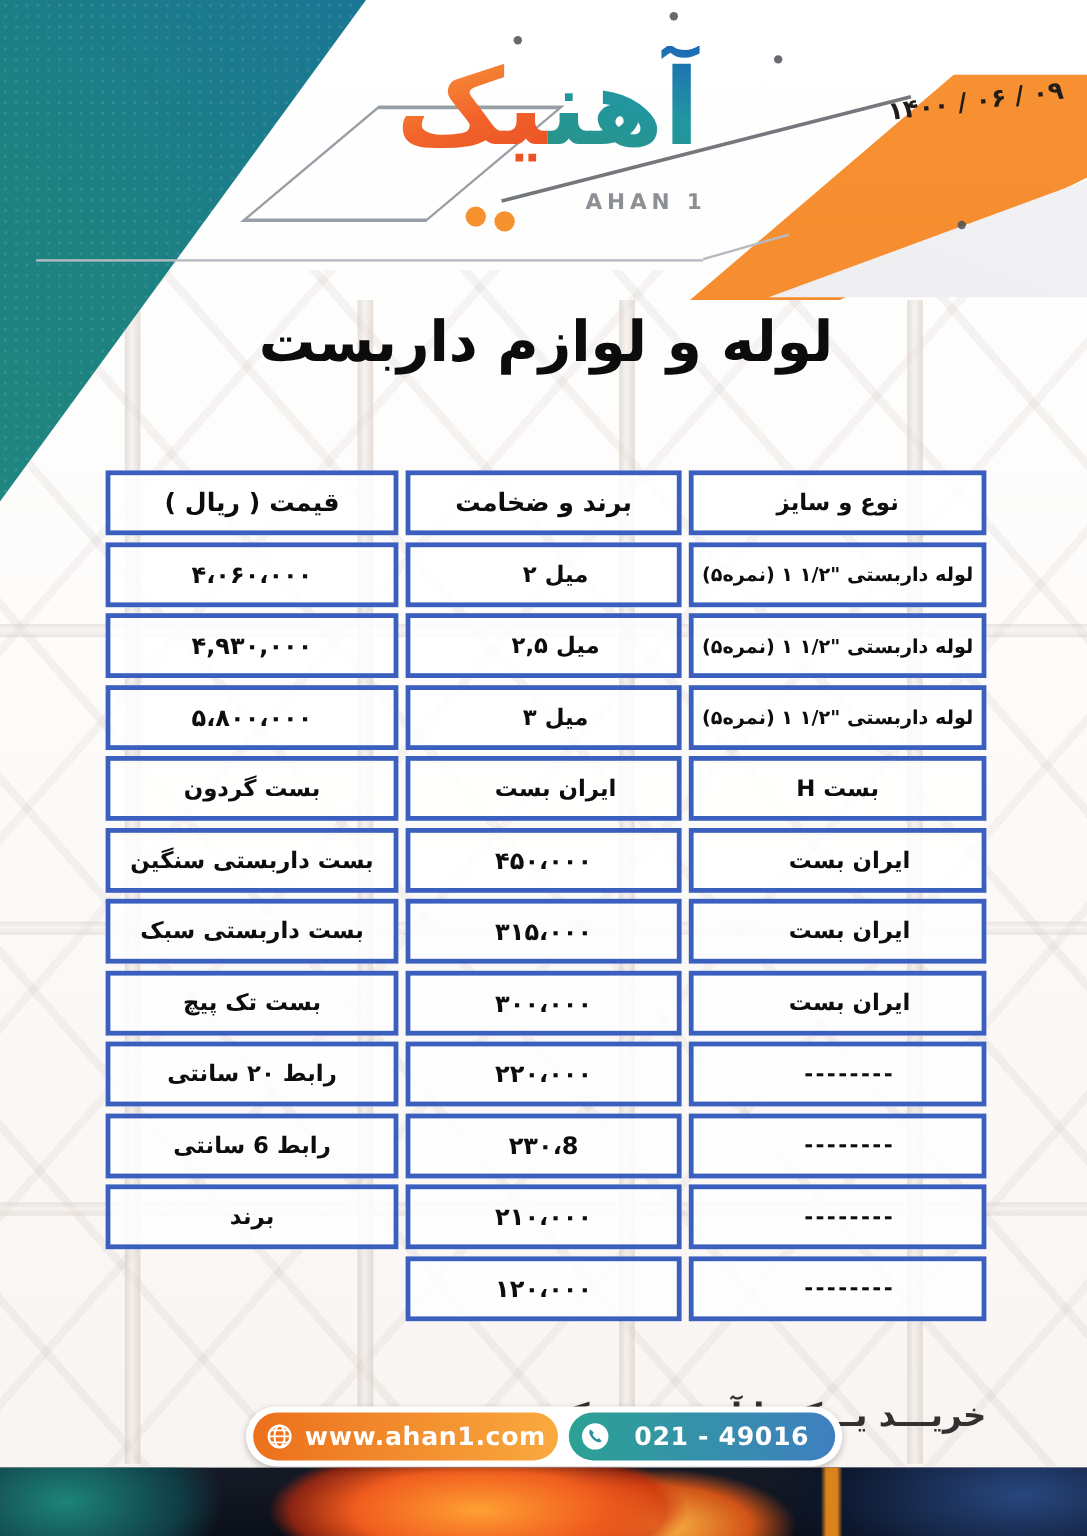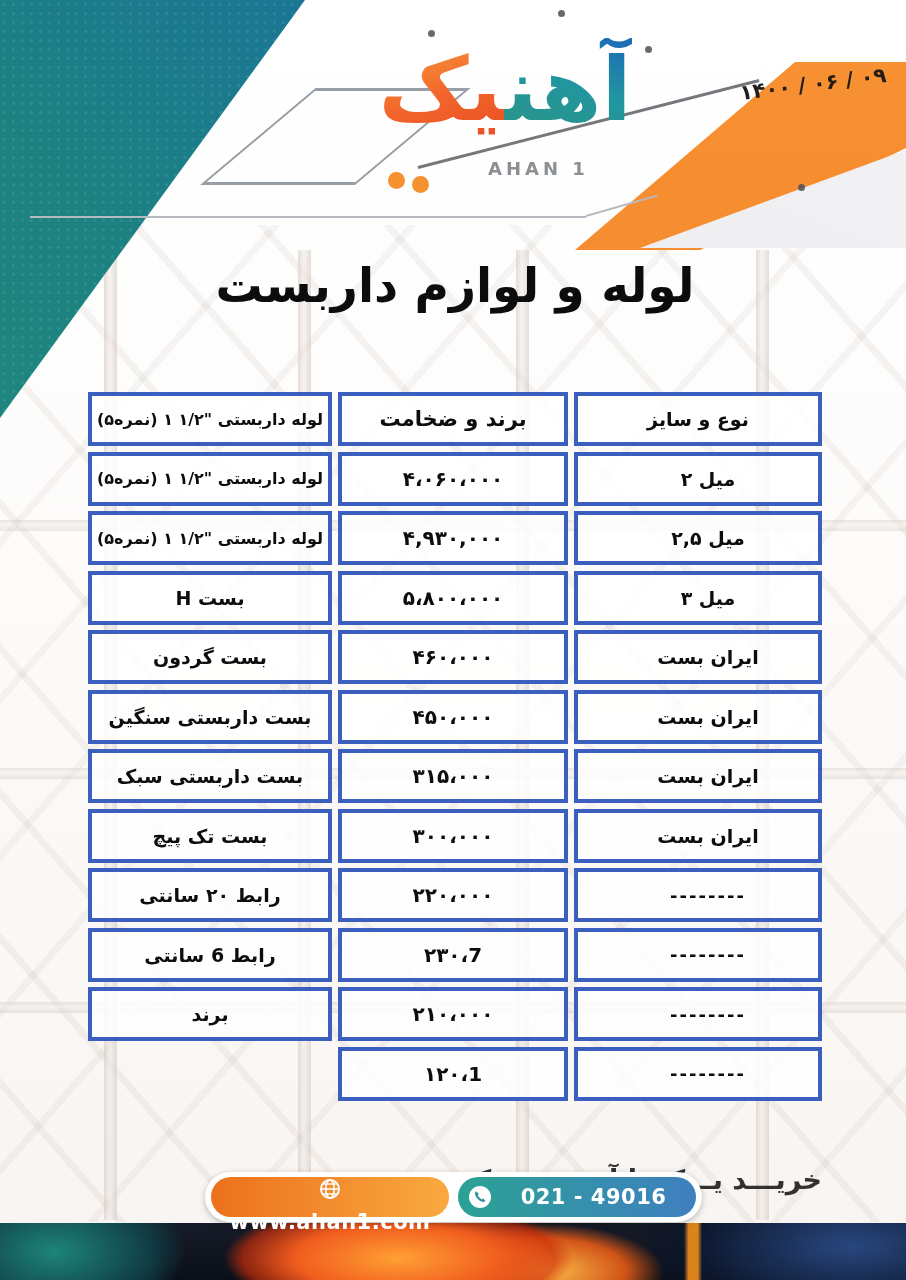--- a/index.html
+++ b/index.html
@@ -48,21 +48,21 @@
   .logo-slash{
     position:absolute;left:200px;top:88px;width:155px;height:97px;
     border:3px solid #989ea6;transform:skewX(-50deg);transform-origin:bottom left;
     background:transparent;
   }
   .diag-line{position:absolute;left:418px;top:166px;width:352px;height:3px;background:#74787d;
     transform:rotate(-14.3deg);transform-origin:left center;}
   .hdr-line-a{position:absolute;left:30px;top:216px;width:556px;height:2px;background:#b7bac0;}
   .hdr-line-b{position:absolute;left:586px;top:215px;width:74px;height:2px;background:#b7bac0;
     transform:rotate(-16deg);transform-origin:left center;}
-  .logo{position:absolute;left:330px;top:42px;width:350px;height:150px;direction:rtl;text-align:center;}
+  .logo{position:absolute;left:330px;top:42px;width:350px;height:150px;direction:rtl;text-align:left;}
   .logo-fa{font-size:88px;font-weight:bold;line-height:1.1;letter-spacing:-2px;}
   .logo-aahan{color:#2a9488;}
   .logo-yek{color:#f2642c;}
   @supports ((background-clip:text) or (-webkit-background-clip:text)){
     .logo-aahan{background:linear-gradient(200deg,#1d6cb6 5%,#2196a0 45%,#2a9488 90%);
       -webkit-background-clip:text;background-clip:text;color:transparent;}
     .logo-yek{background:linear-gradient(160deg,#f8a63c 0%,#f2642c 55%,#e94e22 100%);
       -webkit-background-clip:text;background-clip:text;color:transparent;}
   }
   .logo-dot{position:absolute;width:17px;height:17px;border-radius:50%;background:#f6912f;}
@@ -97,21 +97,21 @@
   }
   .contact-bar{
     position:absolute;left:205px;top:1172px;width:497px;height:50px;
     background:#ffffff;border-radius:28px;display:flex;align-items:center;
     padding:5px 6px;gap:9px;box-shadow:0 2px 6px rgba(0,0,0,.25);z-index:5;
   }
   .pill{
     flex:1;height:40px;border-radius:20px;display:flex;align-items:center;
     padding:0 10px;gap:9px;color:#ffffff;font-weight:bold;font-size:21px;cursor:pointer;
   }
-  .pill-web{background:linear-gradient(90deg,#ec701c 0%,#f9a93f 100%);flex-direction:column;}
+  .pill-web{background:linear-gradient(90deg,#ec701c 0%,#f9a93f 100%);}
   .pill-phone{background:linear-gradient(90deg,#2ba294 0%,#3f7fc0 100%);}
   .pill-text{flex:1;text-align:center;direction:ltr;letter-spacing:.5px;}
   .icon{width:24px;height:24px;flex:0 0 auto;}
   
   .furnace{
     position:absolute;left:0;right:0;bottom:0;height:57px;
     background:
       linear-gradient(90deg,transparent 0 75.5%, rgba(255,150,25,.85) 76% 77%, transparent 77.5%),
       radial-gradient(ellipse 230px 75px at 44% 62%, #ffa033 0%, #f05c1e 45%, rgba(205,45,10,.65) 68%, transparent 76%),
       radial-gradient(ellipse 150px 60px at 60% 85%, #ffc04a 0%, rgba(242,95,22,.85) 55%, transparent 80%),
@@ -157,64 +157,64 @@
   </div>
   <div class="logo-dot" style="left:388px;top:172px"></div>
   <div class="logo-dot" style="left:412px;top:176px"></div>
   <div class="logo-en">AHAN 1</div>
 
   <div class="doc-title">لوله و لوازم داربست</div>
 
   <div class="price-table">
     <div class="cell cell-head cell-type">نوع و سایز</div>
     <div class="cell cell-head">برند و ضخامت</div>
+    <div class="cell cell-head">قیمت ( ریال )</div>
 
     <div class="cell cell-type small">لوله داربستی "۱/۲ ۱ (نمره۵)</div>
     <div class="cell cell-brand">۲ میل</div>
     <div class="cell cell-price">۴،۰۶۰،۰۰۰</div>
 
     <div class="cell cell-type small">لوله داربستی "۱/۲ ۱ (نمره۵)</div>
     <div class="cell cell-brand">۲,۵ میل</div>
     <div class="cell cell-price">۴,۹۳۰,۰۰۰</div>
 
     <div class="cell cell-type small">لوله داربستی "۱/۲ ۱ (نمره۵)</div>
     <div class="cell cell-brand">۳ میل</div>
     <div class="cell cell-price">۵،۸۰۰،۰۰۰</div>
 
     <div class="cell cell-type">بست H</div>
     <div class="cell cell-brand">ایران بست</div>
-    <div class="cell cell-price">۴۶۰،۰۰۰</div>
 
     <div class="cell cell-type">بست گردون</div>
     <div class="cell cell-brand">ایران بست</div>
     <div class="cell cell-price">۴۵۰،۰۰۰</div>
 
     <div class="cell cell-type">بست داربستی سنگین</div>
     <div class="cell cell-brand">ایران بست</div>
     <div class="cell cell-price">۳۱۵،۰۰۰</div>
 
     <div class="cell cell-type">بست داربستی سبک</div>
     <div class="cell cell-brand">ایران بست</div>
     <div class="cell cell-price">۳۰۰،۰۰۰</div>
 
     <div class="cell cell-type">بست تک پیچ</div>
     <div class="cell cell-brand cell-dash">--------</div>
     <div class="cell cell-price">۲۲۰،۰۰۰</div>
 
     <div class="cell cell-type">رابط ۲۰ سانتی</div>
     <div class="cell cell-brand cell-dash">--------</div>
-    <div class="cell cell-price">۲۳۰،7</div>
+    <div class="cell cell-price">۲۳۰،8</div>
 
     <div class="cell cell-type">رابط 6 سانتی</div>
     <div class="cell cell-brand cell-dash">--------</div>
     <div class="cell cell-price">۲۱۰،۰۰۰</div>
 
     <div class="cell cell-type">برند</div>
     <div class="cell cell-brand cell-dash">--------</div>
-    <div class="cell cell-price">۱۲۰،1</div>
+    <div class="cell cell-price">۱۲۰،۰۰۰</div>
   </div>
 
   <div class="slogan">خریـــد یـــک با آهـــن یـــک</div>
 
   <div class="contact-bar">
     <div class="pill pill-web">
       <svg class="icon" viewBox="0 0 24 24">
         <circle cx="12" cy="12" r="9" fill="none" stroke="#ffffff" stroke-width="2"></circle>
         <ellipse cx="12" cy="12" rx="4.2" ry="9" fill="none" stroke="#ffffff" stroke-width="1.6"></ellipse>
         <line x1="3" y1="12" x2="21" y2="12" stroke="#ffffff" stroke-width="1.6"></line>

